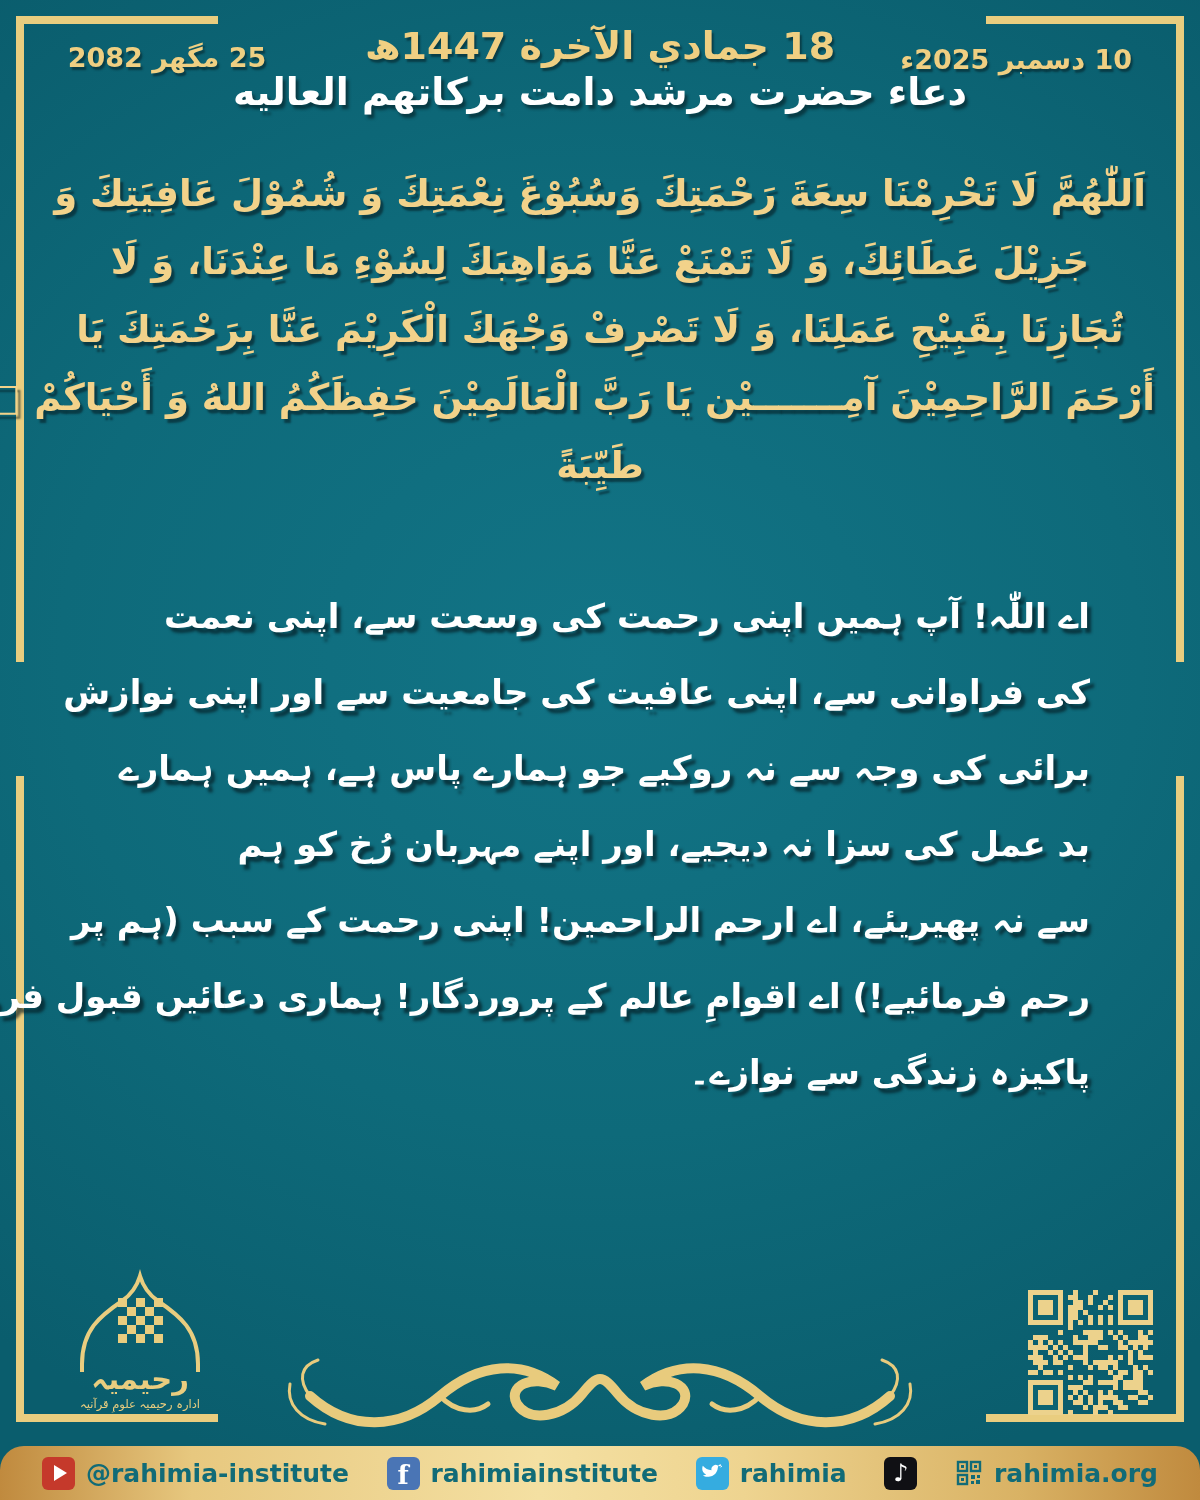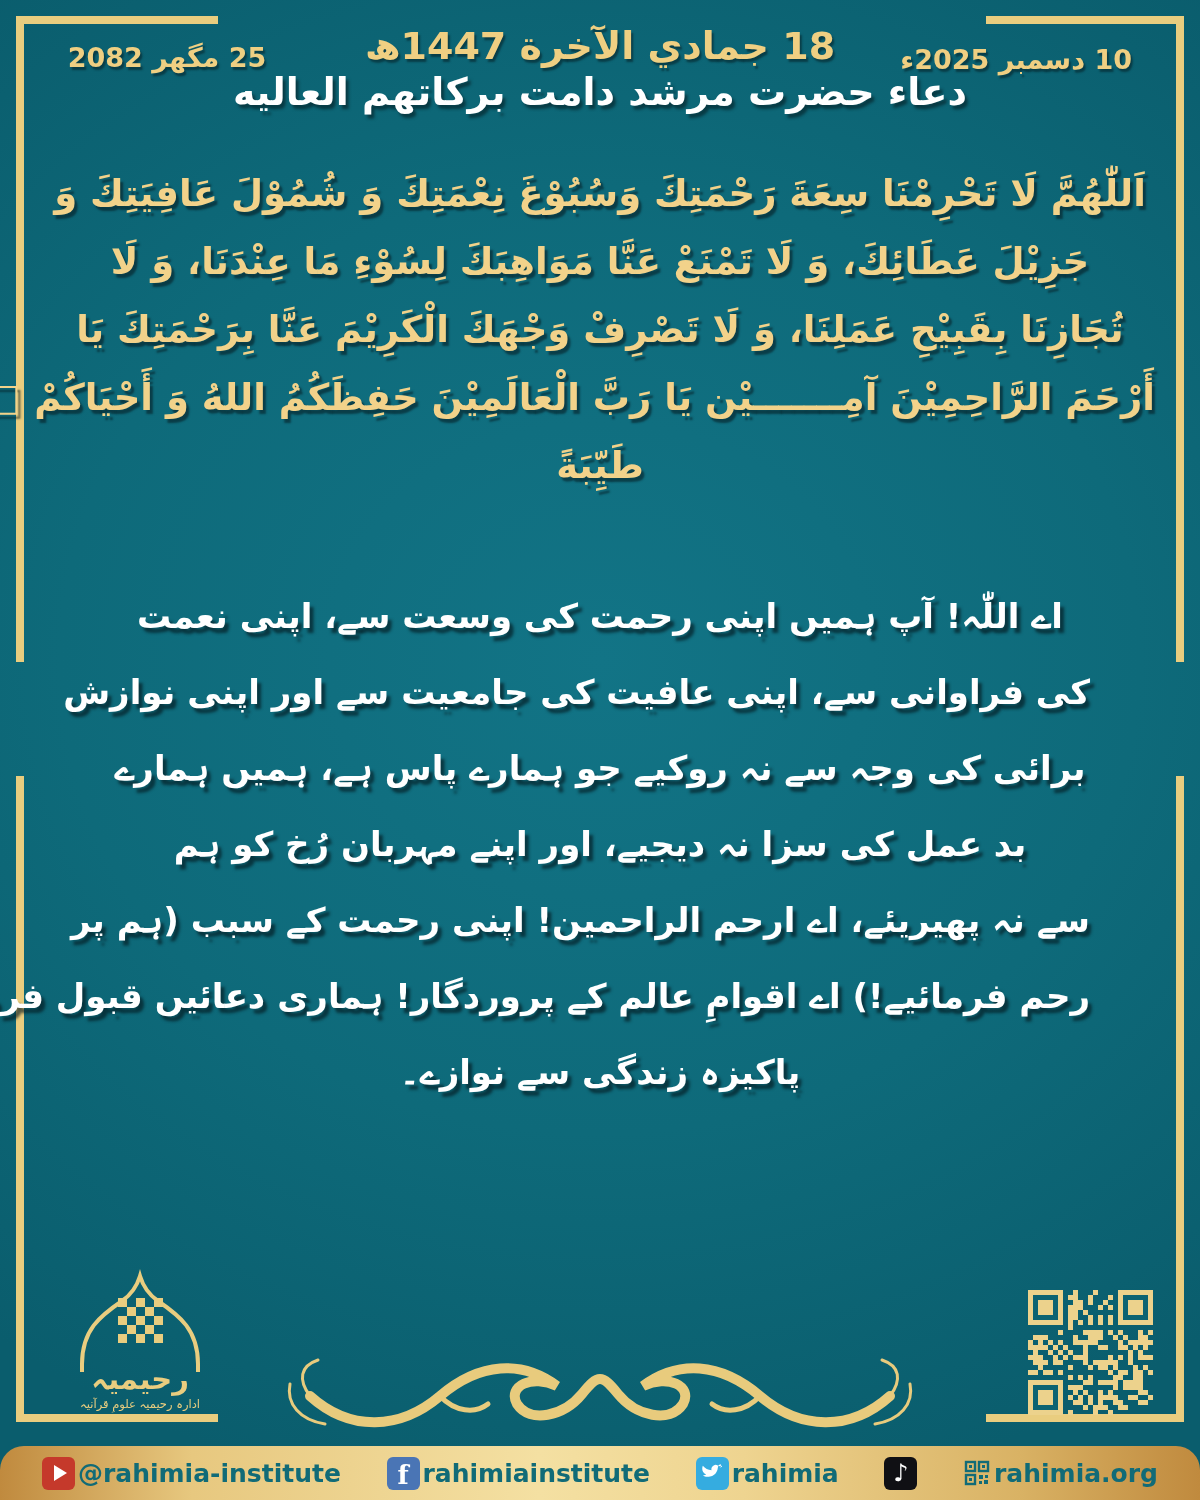--- a/index.html
+++ b/index.html
@@ -24,35 +24,35 @@
   .date-desi{left:62px;top:42px;width:210px;text-align:center;}
   .date-greg{right:68px;top:44px;width:220px;text-align:center;}
   .date-hijri{left:0;right:0;top:24px;text-align:center;font-size:38px;}
   .page-title{position:absolute;left:0;right:0;top:70px;text-align:center;direction:rtl;
     color:#ffffff;font-size:38px;font-weight:bold;text-shadow:3px 4px 3px rgba(5,28,33,.6);}
   
   .arabic-block{position:absolute;left:45px;right:45px;top:160px;text-align:center;direction:rtl;}
   .arabic-line{color:#f2d28a;font-size:37px;font-weight:bold;line-height:68px;white-space:nowrap;
     text-shadow:3px 4px 2px rgba(6,30,36,.6);}
   
-  .urdu-block{position:absolute;left:110px;right:110px;top:578px;text-align:center;direction:rtl;}
+  .urdu-block{position:absolute;left:110px;right:110px;top:578px;text-align:right;direction:rtl;}
   .urdu-line{color:#ffffff;font-size:34px;font-weight:bold;line-height:76px;white-space:nowrap;
     text-shadow:4px 5px 3px rgba(5,25,30,.65);}
   
   .logo{position:absolute;left:40px;top:1268px;width:200px;height:146px;}
   
   .qr{position:absolute;left:1028px;top:1290px;width:125px;height:125px;}
   
   .flourish{position:absolute;left:270px;top:1338px;width:660px;height:100px;}
   
   .footer{position:absolute;left:0;right:0;bottom:0;height:54px;
     border-radius:24px 24px 0 0;
     background:linear-gradient(90deg,#c08a3e 0%,#e7c87f 16%,#f4e0a2 45%,#eed490 62%,#d9b264 85%,#c08a3e 100%);
     display:flex;align-items:center;justify-content:space-between;padding:0 42px;box-sizing:border-box;}
-  .f-item{display:flex;align-items:center;gap:3px;cursor:pointer;}
+  .f-item{display:flex;align-items:center;gap:11px;cursor:pointer;}
   .f-icon{width:33px;height:33px;border-radius:6px;display:flex;align-items:center;justify-content:center;flex:0 0 auto;}
   .f-label{color:#116b77;font-size:25px;font-weight:bold;white-space:nowrap;}
   .yt-play{width:0;height:0;border-left:13px solid #ffffff;border-top:8px solid transparent;border-bottom:8px solid transparent;margin-left:3px;}
   .fb-f{color:#ffffff;font-size:26px;font-weight:bold;font-family:"DejaVu Serif",serif;line-height:1;margin-top:4px;}
   .tt-note{color:#ffffff;font-size:24px;font-weight:bold;line-height:1;}
 </style>
 </head>
 <body>
 
 <div class="poster">

